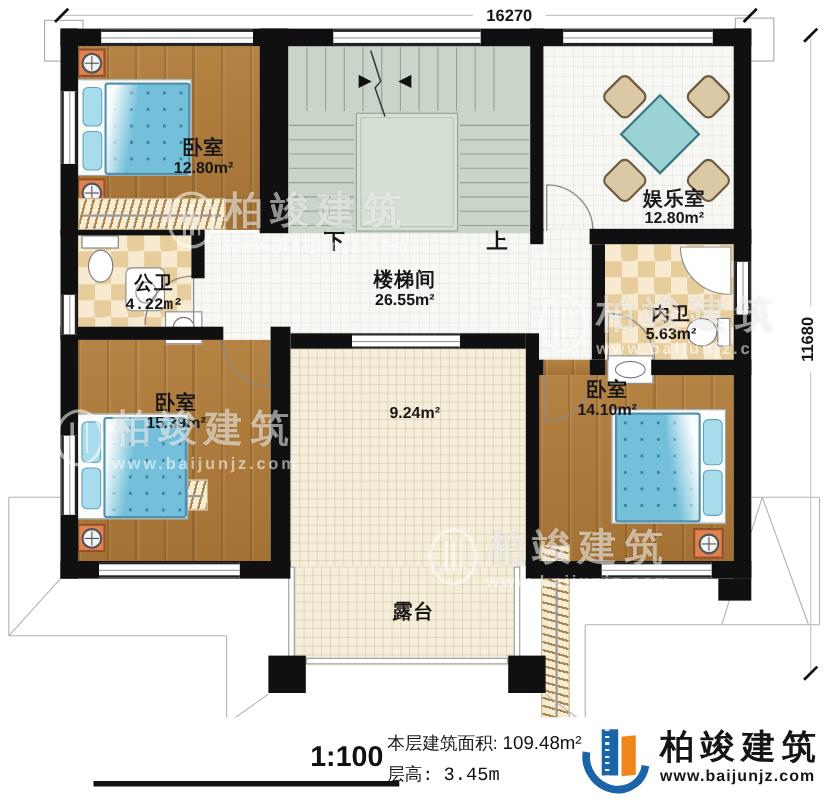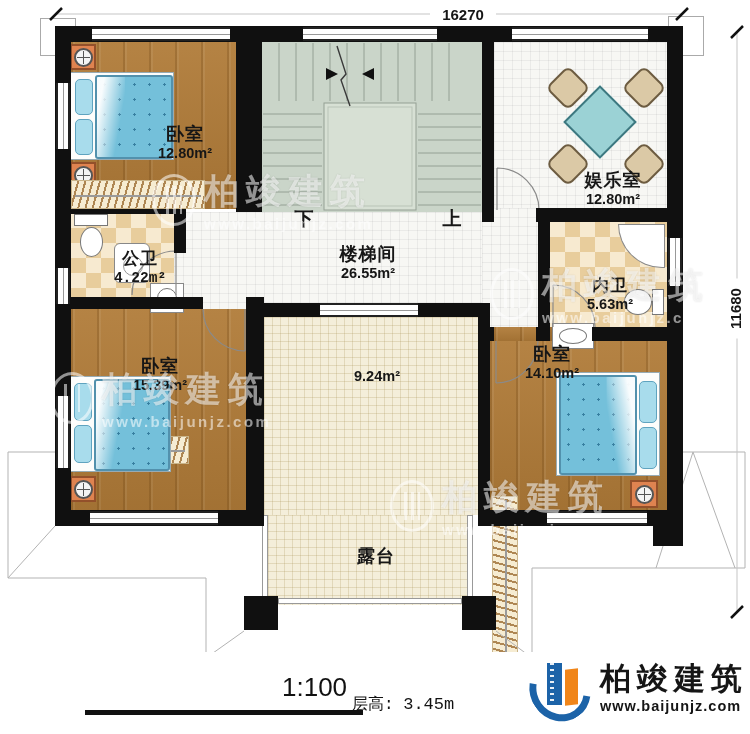--- a/index.html
+++ b/index.html
@@ -67,21 +67,21 @@
   
   .wm{position:absolute;display:flex;align-items:center;gap:8px;z-index:60;color:rgba(255,255,255,.55);pointer-events:none;}
   .wm-icon{width:38px;height:46px;border:3px solid rgba(255,255,255,.55);border-radius:50%;position:relative;flex:0 0 auto;}
   .wm-icon::before{content:"";position:absolute;inset:9px 11px;background:repeating-linear-gradient(90deg, rgba(255,255,255,.55) 0 3px, transparent 3px 7px);}
   .wm-t{font-size:35px;font-weight:bold;letter-spacing:7px;white-space:nowrap;text-shadow:0 0 2px rgba(0,0,0,.12);}
   .wm-u{font-size:15px;font-weight:bold;letter-spacing:2.5px;white-space:nowrap;}
   
   .footer{position:absolute;left:0;top:652px;width:750px;height:82px;z-index:50;background:#fff;}
   .f-title{position:absolute;left:85px;top:8px;font-size:35px;font-weight:bold;letter-spacing:3px;color:#111;}
   .f-underline{position:absolute;left:85px;top:58px;width:278px;height:5px;background:#111;}
-  .f-scale{position:absolute;left:282px;top:20px;font-size:26px;font-weight:normal;color:#111;}
+  .f-scale{position:absolute;left:282px;top:20px;font-size:26px;font-weight:bold;color:#111;}
   .f-area{position:absolute;left:352px;top:14px;font-size:16px;color:#111;}
   .f-height{position:absolute;left:352px;top:42px;font-size:16px;color:#111;font-family:Liberation Mono, monospace;}
   .logo-icon{position:absolute;left:528px;top:4px;width:64px;height:68px;}
   .logo-swoosh{position:absolute;inset:2px;border:7px solid transparent;border-left-color:#1c63a8;border-bottom-color:#1c63a8;border-radius:50%;transform:rotate(-35deg);}
   .logo-b1{position:absolute;left:19px;top:7px;width:15px;height:42px;background:#1c63a8;
       background-image:repeating-linear-gradient(0deg, transparent 0 4px, rgba(255,255,255,.9) 4px 6px);background-size:4px 100%;background-repeat:repeat-y;background-position:3px 0;}
   .logo-b2{position:absolute;left:37px;top:13px;width:13px;height:36px;background:#f08519;transform:skewY(-6deg);}
   .brand-name{position:absolute;left:600px;top:6px;font-size:31px;font-weight:bold;letter-spacing:6px;color:#151515;white-space:nowrap;}
   .brand-url{position:absolute;left:600px;top:46px;font-size:14.5px;font-weight:bold;letter-spacing:1px;color:#151515;}
   svg.linework{position:absolute;left:0;top:0;z-index:20;}
@@ -324,20 +324,24 @@
     <div class="wm-icon"></div>
     <div>
         <div class="wm-t">柏竣建筑</div>
          <div class="wm-u">www.baijunjz.com</div>
       </div>
   </div>
 
   <div class="footer">
     <div class="f-underline"></div>
     <div class="f-scale">1:100</div>
+    <div class="f-area">
+      <span>本层建筑面积:</span>
+      <span style="font-size:17px;">109.48m²</span>
+    </div>
     <div class="f-height">
       <span>层高:</span>
       <span style="font-size:17px;">3.45m</span>
     </div>
     <div class="logo-icon">
       <div class="logo-swoosh"></div>
       <div class="logo-b1"></div>
       <div class="logo-b2"></div>
     </div>
     <div class="brand-name">柏竣建筑</div>

